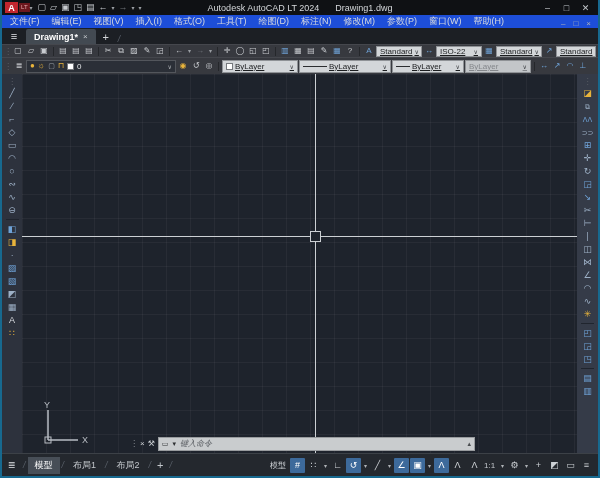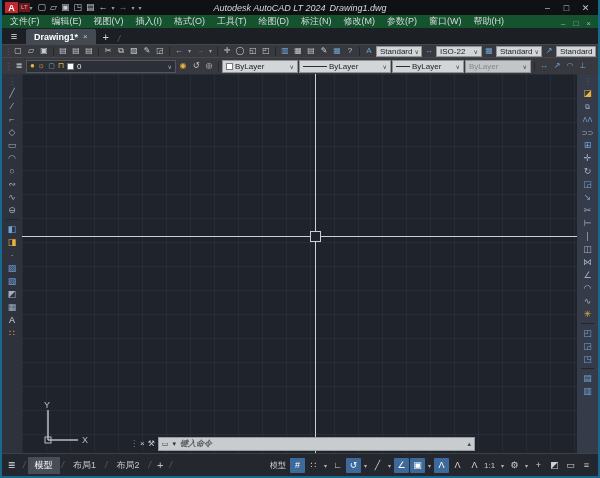--- a/index.html
+++ b/index.html
@@ -8,45 +8,45 @@
        border-left:2px solid #17698f;border-right:2px solid #17698f;border-bottom:2px solid #17698f;}
   
   .titlebar{height:15px;background:#0f1114;display:flex;align-items:center;color:#cfd2d6;font-size:9px;position:relative;padding:0 3px;flex:0 0 15px;}
   .logo{width:13px;height:11px;background:#c2262e;color:#fff;font-weight:bold;font-size:9px;display:flex;align-items:center;justify-content:center;}
   .logo-badge{background:#6d181d;color:#e5a9ac;font-size:6px;height:9px;line-height:9px;padding:0 2px;margin-left:1px;}
   .qat{display:flex;align-items:center;gap:4px;margin-left:5px;z-index:2;}
   .qat .i{font-size:9px;color:#c6c9cd;line-height:1;}
   .qat .dim{color:#6e7277;}
   .dd{font-size:6px;color:#9b9fa4;}
   .ttl{position:absolute;left:0;right:0;text-align:center;color:#d6d9dc;}
-  .ttl span{margin:0 2px;font-style:italic;}
+  .ttl span{margin:0 8px;}
   .wbtns{margin-left:auto;display:flex;z-index:2;}
   .wbtn{width:19px;text-align:center;color:#c3c7cb;font-size:9px;}
   
-  .menubar{height:13px;background:#14532d;display:flex;align-items:flex-end;font-size:9px;color:#d8dadd;padding-left:2px;flex:0 0 13px;}
+  .menubar{height:13px;background:#1d4ed8;display:flex;align-items:flex-end;font-size:9px;color:#d8dadd;padding-left:2px;flex:0 0 13px;}
   .menu-item{padding:0 6px;white-space:nowrap;}
   .wsm{margin-left:auto;display:flex;gap:8px;color:#aeb2b6;padding-right:7px;font-size:8px;}
   
   .tabbar{height:16px;background:#1c1f24;display:flex;align-items:flex-end;color:#d4d7da;flex:0 0 16px;}
   .tab-ham{width:24px;height:16px;display:flex;align-items:center;justify-content:center;font-size:11px;color:#e2e5e8;}
   .doc-tab{height:15px;background:#434a52;display:flex;align-items:center;gap:5px;padding:0 8px;font-size:9px;font-weight:bold;color:#fff;border-radius:2px 2px 0 0;}
   .doc-tab .x{font-weight:normal;font-size:8px;color:#c2c6ca;}
   .tab-plus{width:20px;height:15px;display:flex;align-items:center;justify-content:center;font-size:11px;}
   .tab-slash{color:#596069;font-style:italic;font-size:9px;margin-left:2px;}
   
   .tb{background:#37393f;display:flex;align-items:center;padding:0 2px;gap:1px;border-top:1px solid #45474d;}
   .tb1{height:13px;flex:0 0 13px;}
   .tb2{height:17px;flex:0 0 17px;overflow:hidden;}
   .tbtn{min-width:12px;height:11px;display:flex;align-items:center;justify-content:center;font-size:8px;color:#c9ccd0;line-height:1;}
   .tbtn.blue{color:#6fa3d8;}
   .tbtn.dim{color:#6e7277;}
   .tbtn.ddb{min-width:7px;font-size:6px;color:#9b9fa4;}
   .grip{color:#5b5f66;font-size:8px;min-width:5px;}
   .vsep{width:1px;height:9px;background:#25272b;margin:0 2px;flex:0 0 1px;}
-  .combo{height:11px;background:#d3d6d9;border:1px solid #8f9296;color:#1b1d1f;font-size:8px;display:flex;align-items:center;padding:0 3px;gap:2px;flex:0 0 auto;}
+  .combo{height:11px;background:#d3d6d9;border:1px solid #8f9296;color:#1b1d1f;font-size:8px;display:flex;align-items:center;padding:0 3px;gap:2px;flex:0 0 auto;text-decoration:underline;}
   .combo .ar{margin-left:auto;font-size:6px;color:#3c3f42;}
   .combo.dis{background:#c3c6c9;color:#84878b;}
   .layercombo{width:150px;height:13px;background:#2b2f37;border:1px solid #53565c;color:#e6e8ea;font-size:8px;display:flex;align-items:center;gap:3px;padding:0 3px;}
   .layercombo .yl{color:#e9b43b;font-size:8px;line-height:1;}
   .layercombo .gy{color:#9aa0a8;font-size:7px;}
   .sw{width:7px;height:7px;background:#fff;border:1px solid #76797d;flex:0 0 7px;}
   .ltline{width:24px;height:1px;background:#2b2d30;flex:0 0 24px;}
   .ltline.short{width:14px;flex-basis:14px;}
   
   .main{flex:1;display:flex;position:relative;min-height:0;}
@@ -61,21 +61,21 @@
                      linear-gradient(90deg,rgba(255,255,255,.042) 1px,transparent 1px);
     background-size:24px 24px;}
   .ch-v{position:absolute;top:0;bottom:0;left:293px;width:1px;background:#ccd0d4;}
   .ch-h{position:absolute;left:0;right:0;top:162px;height:1px;background:#ccd0d4;}
   .pickbox{position:absolute;left:288px;top:157px;width:11px;height:11px;border:1px solid #ccd0d4;background:#1e232c;}
   .ucs{position:absolute;left:18px;bottom:5px;}
   
   .cmdbar{position:absolute;left:108px;top:362px;width:345px;height:15px;display:flex;align-items:center;gap:3px;}
   .cmd-grip{color:#8a8f95;font-size:8px;letter-spacing:-1px;}
   .cmd-x,.cmd-wrench{color:#cdd1d5;font-size:8px;}
-  .cmd-input{flex:1;height:14px;background:#c9ccce;border:1px solid #989b9e;display:flex;align-items:center;gap:4px;padding:0 3px;font-weight:bold;}
+  .cmd-input{flex:1;height:14px;background:#c9ccce;border:1px solid #989b9e;display:flex;align-items:center;gap:4px;padding:0 3px;}
   .cmd-badge{font-size:7px;color:#2c2e31;}
   .cmd-text{font-style:italic;font-size:8px;color:#5a5e63;}
   .cmd-up{margin-left:auto;color:#4a4d50;font-size:7px;}
   
   .statusbar{height:23px;background:#24282e;border-top:1px solid #3c4147;display:flex;align-items:center;font-size:9px;color:#c3c7cc;padding:0 4px;gap:2px;flex:0 0 23px;}
   .lt-ham{font-size:12px;margin:0 6px 0 2px;color:#e2e5e8;}
   .ltab{padding:2px 7px;white-space:nowrap;}
   .ltab.active{background:#474e57;color:#fff;}
   .lslash{color:#596069;font-style:italic;}
   .lt-plus{padding:0 4px;font-size:11px;}

